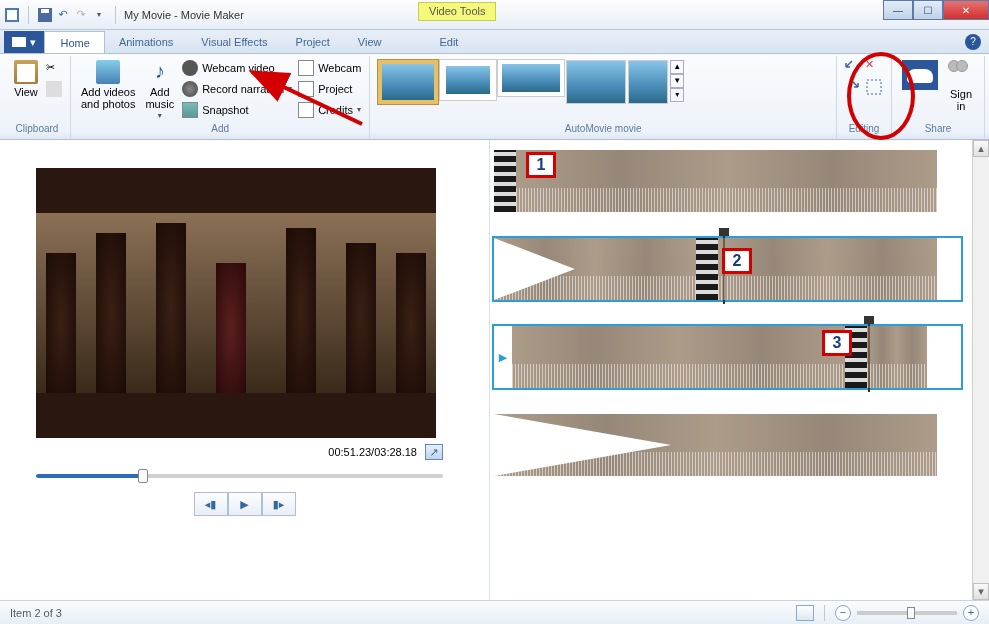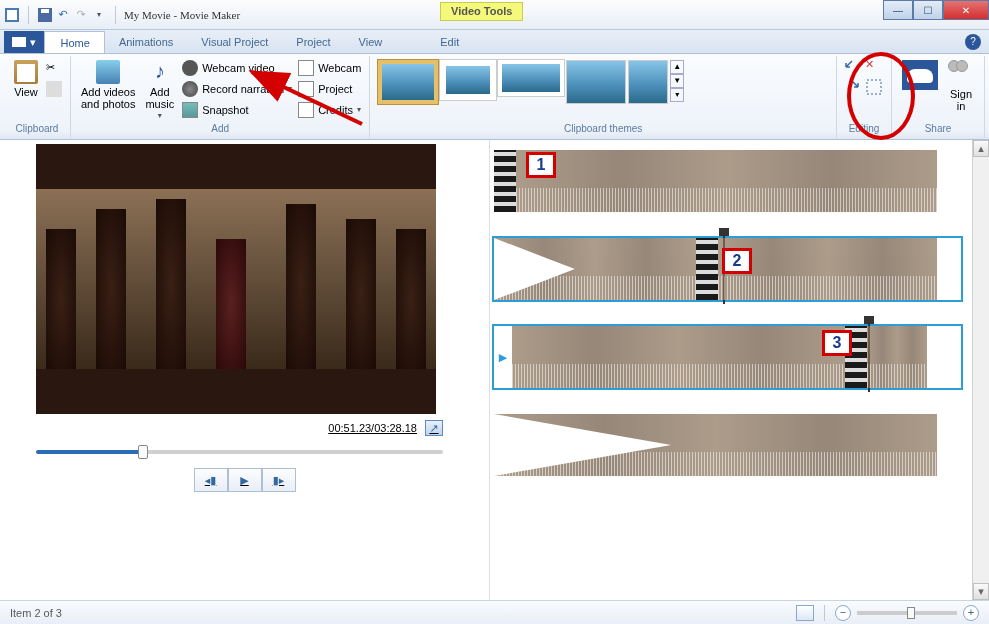--- a/index.html
+++ b/index.html
@@ -3,22 +3,22 @@
   <meta charset="utf-8">
   <style>
     * { box-sizing: border-box; margin: 0; padding: 0; }
     body { font-family: "Segoe UI", Tahoma, sans-serif; font-size: 11px; background: #fff; width: 989px; height: 624px; overflow: hidden; position: relative; }
     
     
     .titlebar { height: 30px; background: linear-gradient(#fdfdfe, #e8eef7); border-bottom: 1px solid #b8c8db; display: flex; align-items: center; padding: 0 4px; position: relative; }
     .titlebar .qat { display: flex; align-items: center; gap: 2px; }
     .titlebar .qat-item { width: 16px; height: 16px; display: flex; align-items: center; justify-content: center; }
     .titlebar .divider { width: 1px; height: 18px; background: #c0c8d4; margin: 0 6px; }
-    .titlebar .title { color: #333; font-family: Liberation Serif, serif; }
-    .titlebar .contextual-tab { position: absolute; left: 440px; top: 2px; background: #f5f97a; border: 1px solid #c8cc55; padding: 2px 10px 3px; color: #555; font-size: 11px; font-weight: bold; }
+    .titlebar .title { color: #333; }
+    .titlebar .contextual-tab { position: absolute; left: 418px; top: 2px; background: #f5f97a; border: 1px solid #c8cc55; padding: 2px 10px 3px; color: #555; font-size: 11px; }
     .window-controls { position: absolute; right: 0; top: 0; display: flex; }
     .window-controls > div { width: 30px; height: 20px; border: 1px solid #5a7aa8; display: flex; align-items: center; justify-content: center; background: linear-gradient(#e3ecf7, #c0d2e8); color: #2a4a6e; font-size: 10px; }
     .window-controls .close { width: 46px; background: linear-gradient(#e57373, #d32f2f); color: #fff; }
     
     
     .tabstrip { height: 24px; background: linear-gradient(#e8eef7, #d8e4f2); display: flex; align-items: flex-end; padding-left: 4px; position: relative; border-bottom: 1px solid #b0c0d8; }
     .file-tab { background: #2b579a; color: #fff; padding: 3px 8px; display: flex; align-items: center; gap: 4px; height: 22px; }
     .file-tab .file-icon { width: 14px; height: 10px; background: #fff; position: relative; }
     .tab { padding: 4px 14px; color: #436891; height: 22px; display: flex; align-items: center; }
     .tab.active { background: #fff; border: 1px solid #b0c0d8; border-bottom: none; color: #2b579a; padding-left: 16px; }
@@ -57,21 +57,21 @@
     .theme-thumb { width: 60px; height: 44px; background: linear-gradient(#87c5e8, #4a8db8 60%, #2a6a8a); border: 1px solid #ccc; }
     .theme-thumb.framed { border: 4px solid #e6c068; outline: 1px solid #b89040; }
     .theme-thumb.matted { border: 6px solid #fff; outline: 1px solid #ccc; width: 56px; height: 40px; }
     .theme-thumb.wide { width: 66px; height: 36px; border: 4px solid #fff; outline: 1px solid #ccc; }
     
     .editing-grid { display: grid; grid-template-columns: 20px 20px; gap: 2px; }
     .edit-icon { width: 18px; height: 18px; }
     
     
     .content { height: 460px; display: flex; background: #fff; }
-    .preview-pane { width: 490px; padding: 4px 16px; border-right: 1px solid #d8e0ea; display: flex; flex-direction: column; text-decoration: underline; }
+    .preview-pane { width: 490px; padding: 28px 16px; border-right: 1px solid #d8e0ea; display: flex; flex-direction: column; }
     .preview-video { width: 400px; height: 270px; background: #2a1810; margin-left: 20px; position: relative; display: flex; align-items: center; justify-content: center; }
     .preview-scene { width: 100%; height: 180px; background: linear-gradient(180deg, #8b7055 0%, #6b5540 40%, #3a2a1a 100%); position: relative; }
     .figure { position: absolute; bottom: 0; width: 30px; background: radial-gradient(#3a2015, #1a0a05); }
     .time-row { display: flex; justify-content: flex-end; align-items: center; gap: 8px; margin-top: 6px; padding-right: 30px; }
     .fullscreen-btn { width: 18px; height: 16px; border: 1px solid #5a8ac8; background: linear-gradient(#e8f0fa,#c0d4ec); display: flex; align-items: center; justify-content: center; color: #35689c;}
     .seek { margin: 14px 30px 0 20px; height: 4px; background: linear-gradient(90deg, #2b6cb8 0%, #2b6cb8 25%, #d0d0d0 25%, #d0d0d0 100%); position: relative; border-radius: 2px;}
     .seekthumb { position: absolute; left: 25%; top: -5px; width: 10px; height: 14px; background: #fafafa; border: 1px solid #888; border-radius: 2px;}
     .play-controls { display: flex; justify-content: center; gap: 0; margin-top: 14px; }
     .play-controls > div { width: 34px; height: 24px; border: 1px solid #aebfd4; background: linear-gradient(#fdfdfe, #e8eef7); display: flex; align-items: center; justify-content: center; color: #35689c; }
     
@@ -131,21 +131,21 @@
     <div>—</div>
     <div>☐</div>
     <div class="close">✕</div>
   </div>
 </div>
 
 <div class="tabstrip">
   <div class="file-tab"><div class="file-icon"></div>▾</div>
   <div class="tab active">Home</div>
   <div class="tab">Animations</div>
-  <div class="tab">Visual Project</div>
+  <div class="tab">Visual Effects</div>
   <div class="tab">Project</div>
   <div class="tab">View</div>
   <div class="tab" style="margin-left:30px">Edit</div>
   <div class="help-icon">?</div>
 </div>
 
 <div class="ribbon">
   <div class="ribbon-group">
     <div class="controls">
       <div class="big-button">
@@ -214,21 +214,21 @@
       <div class="theme-thumb matted"></div>
       <div class="theme-thumb wide"></div>
       <div class="theme-thumb"></div>
       <div class="theme-thumb" style="width:40px"></div>
       <div class="vstack" style="gap:0">
         <div style="width:14px;height:14px;border:1px solid #aac;text-align:center;line-height:11px;font-size:8px">▲</div>
         <div style="width:14px;height:14px;border:1px solid #aac;text-align:center;line-height:11px;font-size:8px">▼</div>
         <div style="width:14px;height:14px;border:1px solid #aac;text-align:center;line-height:11px;font-size:8px">▾</div>
       </div>
     </div>
-    <div class="group-label">Clipboard themes</div>
+    <div class="group-label">AutoMovie movie</div>
   </div>
 
   <div class="ribbon-group">
     <div class="controls">
       <div class="editing-grid">
         <div class="edit-icon"><svg viewBox="0 0 18 18">
               <path d="M3 9 L9 3 M3 9 L3 5 M3 9 L7 9" stroke="#3a6a9c" fill="none" stroke-width="1.5"></path>
             </svg></div>
         <div class="edit-icon" style="color:#d04040">✕</div>
         <div class="edit-icon"><svg viewBox="0 0 18 18">

